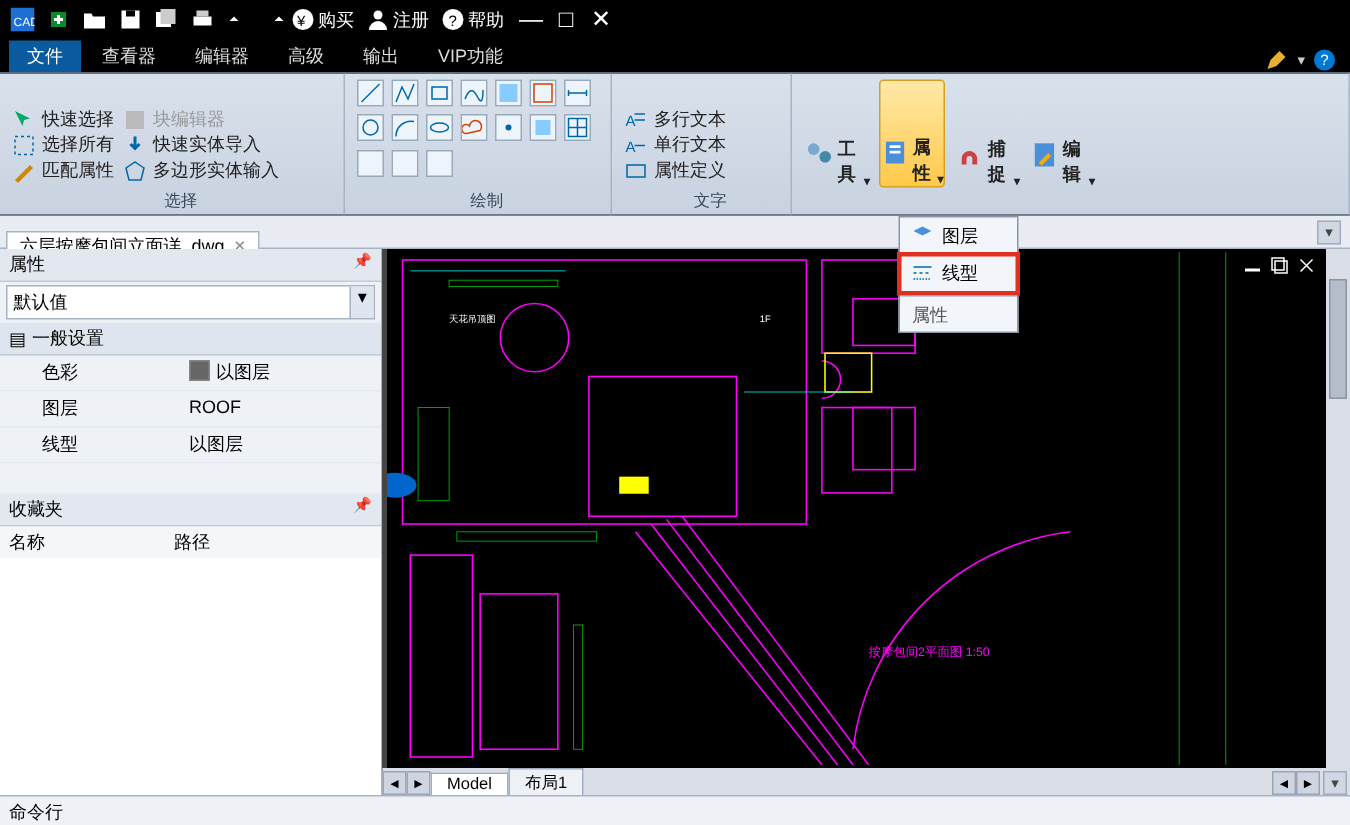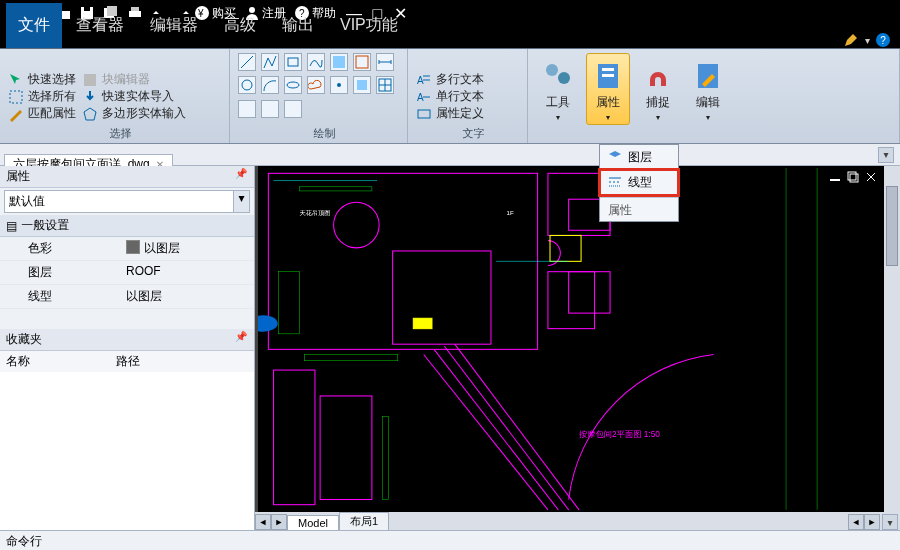--- a/index.html
+++ b/index.html
@@ -11,38 +11,38 @@
   .titlebar .qat .icon { width: 22px; height: 22px; display: flex; align-items: center; justify-content: center; }
   .titlebar .apptitle { flex: 1; text-align: center; font-size: 14px; }
   .titlebar .right { display: flex; align-items: center; gap: 8px; padding-right: 6px; }
   .titlebar .right .item { display: flex; align-items: center; gap: 2px; }
   .titlebar .winbtns span { display: inline-block; width: 20px; text-align: center; font-size: 16px; }
 
   .icon svg { width: 16px; height: 16px; display: block; }
 
   
   .tabs { height: 22px; background: #000; display: flex; align-items: flex-end; padding-left: 6px; gap: 2px; }
-  .tab { padding: 12px 12px; font-size: 16px; color: #ddd; cursor: pointer; }
+  .tab { padding: 2px 12px; font-size: 12px; color: #ddd; cursor: pointer; }
   .tab.active { background: #0a5aa0; color: #fff; }
   .tabs .spacer { flex: 1; }
   .tabs .help-icons { display: flex; gap: 6px; padding-right: 10px; align-items: center; }
   .tabs .help-icons .dot { width: 14px; height: 14px; border-radius: 50%; background: #0078d4; color:#fff; font-size:10px; display:flex;align-items:center;justify-content:center;}
 
   
   .ribbon { height: 96px; background: linear-gradient(#d9e1ec, #c8d2e0); display: flex; border-top: 1px solid #5b6b80; border-bottom: 1px solid #7a8aa0; }
   .group { border-right: 1px solid #a8b4c4; display: flex; flex-direction: column; }
   .group .body { flex: 1; display: flex; padding: 4px 8px; gap: 6px; }
   .group .label { text-align: center; font-size: 11px; color: #3a4a5a; padding-bottom: 2px; margin-left: 12px; }
   .col { display: flex; flex-direction: column; justify-content: flex-end; }
   .row-item { display: flex; align-items: center; gap: 4px; font-size: 12px; color: #222; white-space: nowrap; }
   .row-item .ic { width: 16px; height: 16px; }
   .smallgrid { display: grid; grid-template-columns: repeat(7, 20px); grid-auto-rows: 20px; gap: 3px; }
   .smallgrid .ic, .smallgrid2 .ic { width: 18px; height: 18px; border: 1px solid #9ab; background: #eef4fb; display:flex;align-items:center;justify-content:center;}
   .smallgrid2 { display: grid; grid-template-columns: repeat(3, 20px); grid-auto-rows: 20px; gap: 3px; }
-  .bigbtn { width: 44px; display: flex; flex-direction: column; align-items: center; justify-content: center; gap: 2px; font-size: 12px; color: #222; padding-top:4px;}
+  .bigbtn { width: 44px; display: flex; flex-direction: row; align-items: flex-end; justify-content: center; gap: 2px; font-size: 12px; color: #222; padding-top:4px;font-weight:bold;}
   .bigbtn .bicon { width: 32px; height: 32px; }
   .bigbtn.active { background: linear-gradient(#ffe9a8, #ffc94a); border: 1px solid #d4a020; border-radius: 3px; }
 
   
   .doctabs { height: 22px; background: #e9edf3; border-bottom: 1px solid #a8b4c4; display: flex; align-items: center; font-size: 12px; }
   .doctab { background: #fff; border: 1px solid #a8b4c4; padding: 1px 8px; margin-left: 4px; display: flex; align-items: center; gap: 6px; margin-top: 19px; }
   .doctab .x { color: #888; font-size: 10px; }
   .doctabs .flex { flex: 1; }
   .corner-btn { width:16px;height:16px;background:#d0d8e4;border:1px solid #a0acc0;margin-right:6px;display:flex;align-items:center;justify-content:center;font-size:10px;color:#444;}
 

